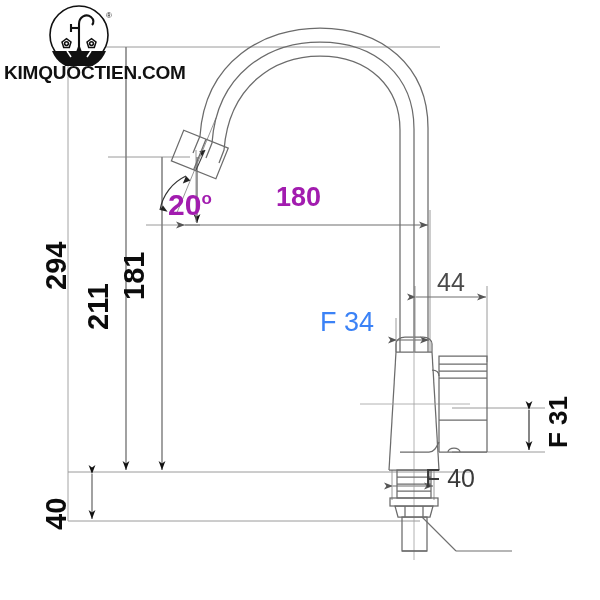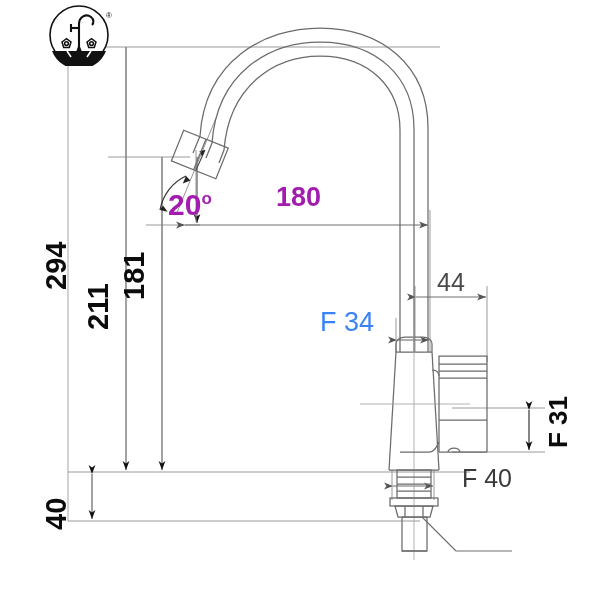--- a/index.html
+++ b/index.html
@@ -40,21 +40,21 @@
            transform:rotate(-90deg);transform-origin:left top;}
   #lbl-40{left:42px;top:530px;font-size:29px;font-weight:bold;color:#0c0c0c;
            transform:rotate(-90deg);transform-origin:left top;}
   #lbl-20deg{left:168px;top:190px;font-size:30px;font-weight:bold;color:#a21caf;}
   #lbl-20deg sup{font-size:17px;font-weight:bold;vertical-align:super;}
   #lbl-180{left:276px;top:184px;font-size:27px;color:#a21caf;font-weight:bold;}
   #lbl-55{left:437px;top:270px;font-size:25px;color:#4a4a4a;}
   #lbl-f34{left:320px;top:309px;font-size:27px;color:#3b82f6;}
   #lbl-f31{left:545px;top:448px;font-size:26px;font-weight:bold;color:#0c0c0c;
            transform:rotate(-90deg);transform-origin:left top;}
-  #lbl-f40{left:462px;top:466px;font-size:25px;color:#3a3a3a;}
+  #lbl-f40{left:425px;top:466px;font-size:25px;color:#3a3a3a;}
   #lbl-g12{left:460px;top:525px;font-size:25px;color:#3a3a3a;}
 </style>
 </head>
 <body>
 
 <div id="stage">
 
   <svg id="drawing" viewBox="0 0 600 600">
     <defs>
       <marker id="ar" markerWidth="10" markerHeight="8" refX="9" refY="4" orient="auto" markerUnits="userSpaceOnUse">
@@ -250,20 +250,21 @@
       <g fill="none" stroke="#111" stroke-width="1.5">
         <path d="M26,38 l4.5,-3.4 l4.5,3.4 l-1.7,5.4 l-5.6,0 z"></path>
         <circle cx="30.5" cy="39.6" r="1.9"></circle>
         <path d="M51,38 l4.5,-3.4 l4.5,3.4 l-1.7,5.4 l-5.6,0 z"></path>
         <circle cx="55.5" cy="39.6" r="1.9"></circle>
       </g>
       <path d="M16,47 A29,29 0 0 0 70,47 Z" fill="#111"></path>
       <path d="M31,47 l4,6 M55,47 l-4,6" stroke="#fff" stroke-width="1.6" fill="none"></path>
       <text x="70" y="14" font-family="Liberation Sans, sans-serif" font-size="8" fill="#111">®</text>
     </svg>
+    <div id="brand-text">KIMQUOCTIEN.COM</div>
   </div>
 
   <div class="dim" id="lbl-294">294</div>
   <div class="dim" id="lbl-211">211</div>
   <div class="dim" id="lbl-181">181</div>
   <div class="dim" id="lbl-40">40</div>
   <div class="dim" id="lbl-180">180</div>
   <div class="dim" id="lbl-55">44</div>
   <div class="dim" id="lbl-f34">F 34</div>
   <div class="dim" id="lbl-f31">F 31</div>

